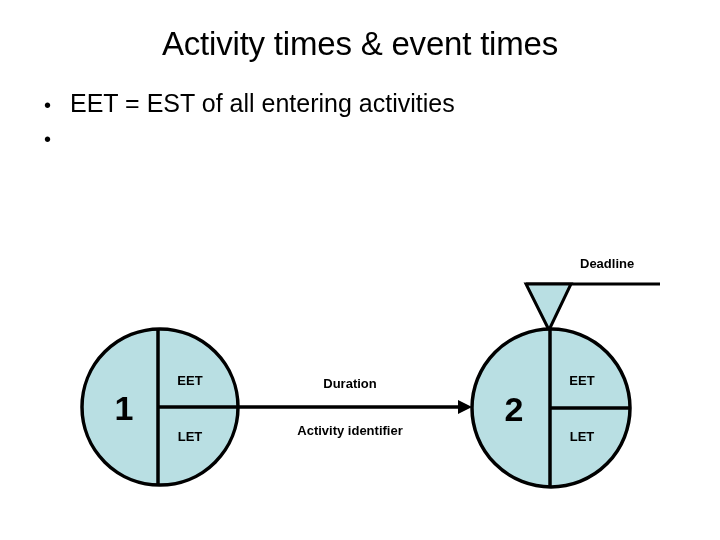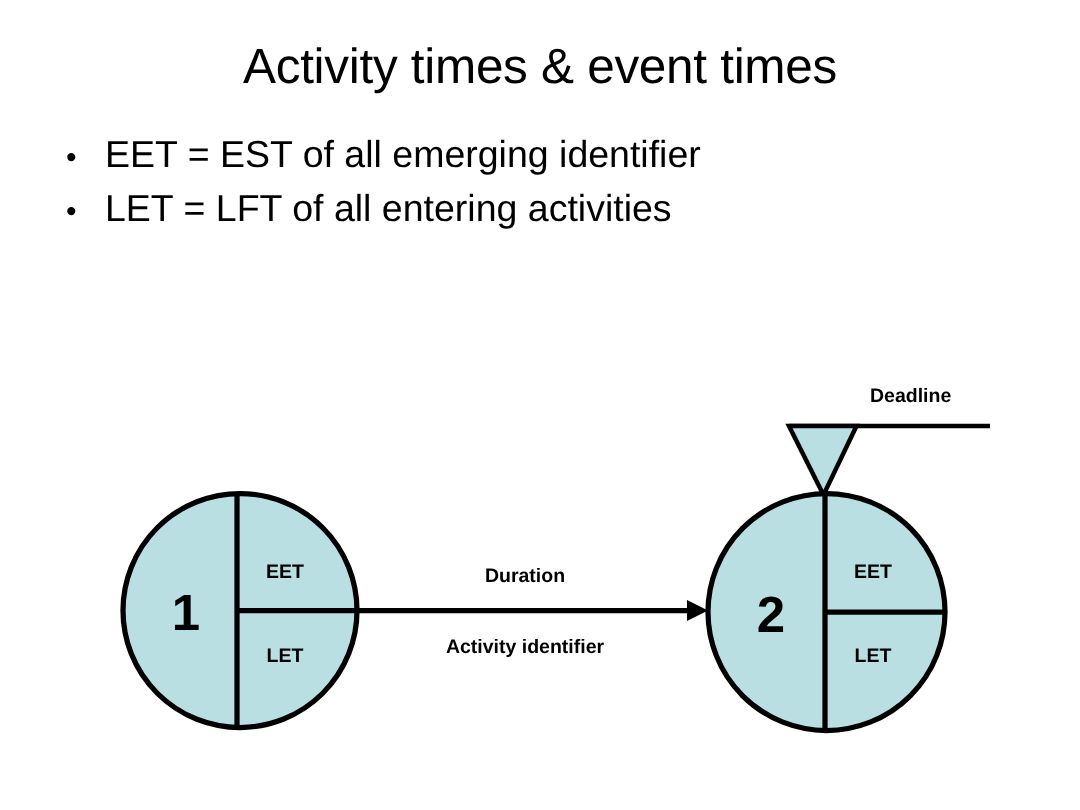--- a/index.html
+++ b/index.html
@@ -94,25 +94,24 @@
 </head>
 <body>
 
 <div id="slide">
 
   <div id="slide-title">Activity times &amp; event times</div>
 
   <div id="bullet-list">
     <div class="bullet-row">
       <span class="bullet-marker">•</span>
-      <span class="bullet-text">EET = EST of all emerging identifier</span>
+      <span class="bullet-text">EET = EST of all entering activities</span>
     </div>
     <div class="bullet-row">
       <span class="bullet-marker">•</span>
-      <span class="bullet-text">LET = LFT of all entering activities</span>
     </div>
   </div>
 
   <div id="diagram">
     <svg width="720" height="540" viewBox="0 0 720 540" xmlns="http://www.w3.org/2000/svg">
 
       <g>
         <line x1="526" y1="284" x2="660" y2="284" stroke="#000000" stroke-width="3"></line>
         <polygon points="526,284 571,284 549,330" fill="#b9dfe3" stroke="#000000" stroke-width="3" stroke-linejoin="miter"></polygon>
       </g>

